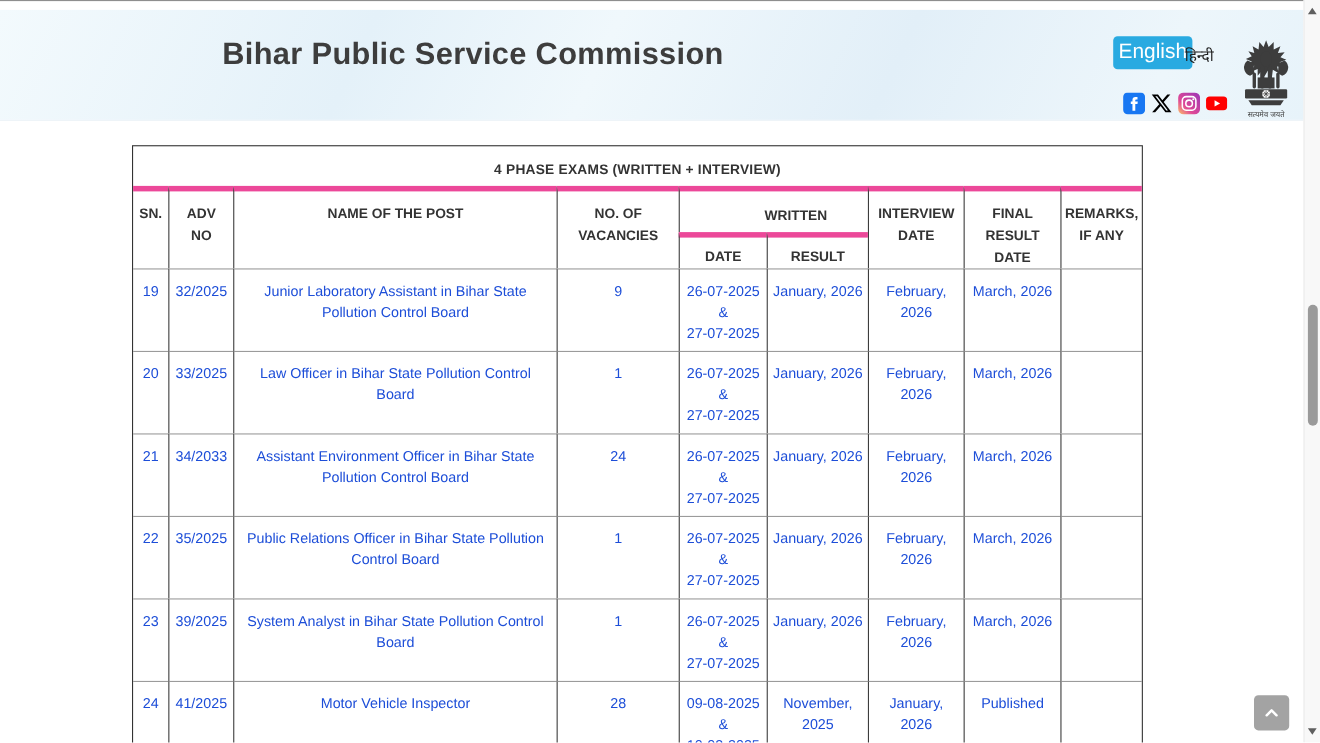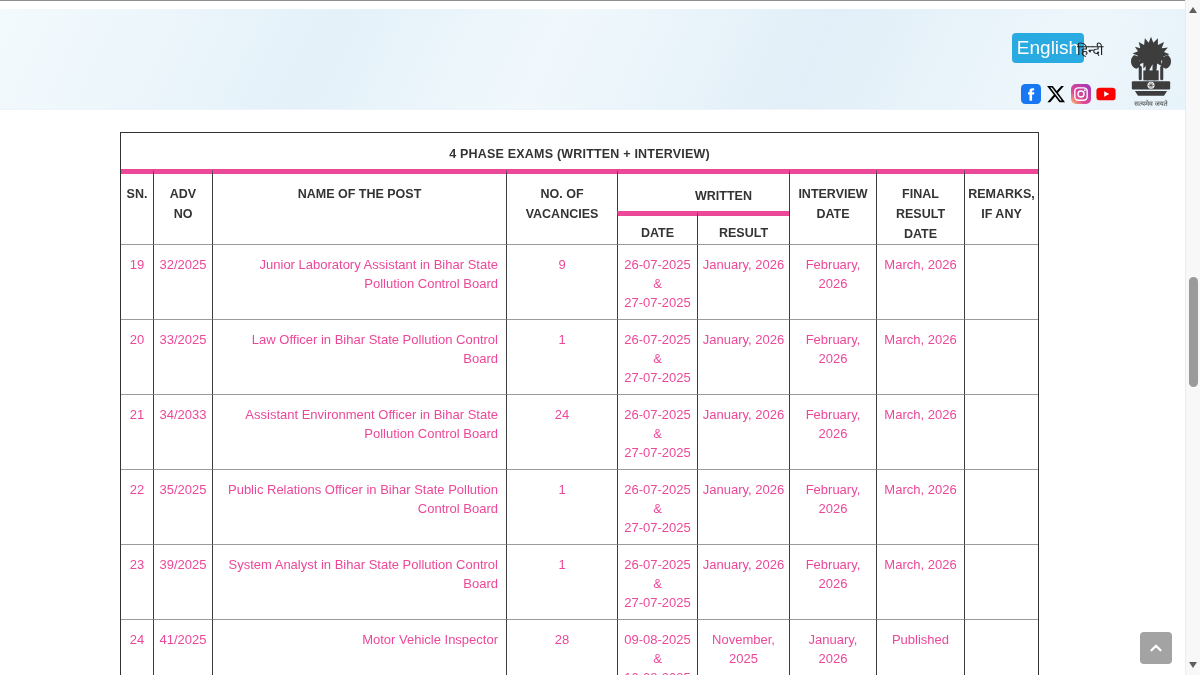--- a/index.html
+++ b/index.html
@@ -65,25 +65,25 @@
   }
   .exam-table .title-row th {
     height: 36px; border: none; padding-top: 11px;
     font-size: 12.5px; letter-spacing: 0.2px;
   }
   .exam-table .edge { border-left: none !important; }
   .exam-table .hdr-top th { height: 42px; }
   .exam-table th.th-written { padding-top: 12px; padding-left: 43px; }
   .exam-table .hdr-sub th { height: 33px; padding-top: 7px; }
   .exam-table td {
-    font-size: 13px; color: #ec4899; line-height: 19px;
+    font-size: 13px; color: #1d4ed8; line-height: 19px;
     text-align: center; padding: 10px 4px 0 4px;
     border-left: 1px solid #3d3d3d; border-top: 1px solid #9b9b9b; margin-top: 24px;
   }
-  .exam-table td.col-post { text-align: right; padding: 10px 8px 0 8px; }
+  .exam-table td.col-post { text-align: center; padding: 10px 8px 0 8px; }
   .exam-table tbody tr { height: 75px; }
 
   
   .back-to-top {
     position: absolute; left: 1140px; top: 632px; width: 32px; height: 32px;
     background: #a3a3a3; border: none; border-radius: 4px; cursor: pointer;
     display: flex; align-items: center; justify-content: center;
   }
 
   
@@ -108,20 +108,21 @@
   }
 </style>
 </head>
 <body>
 
 <div class="page">
   <div class="top-line"></div>
 
   <header class="site-header">
     <div class="header-center">
+      <div class="page-title">Bihar Public Service Commission</div>
     </div>
 
     <button class="btn-english">English</button>
     <a class="lang-hindi">हिन्दी</a>
 
     <div class="social">
       <span class="sicon">
         <svg viewBox="0 0 24 24" width="20" height="20">
           <rect x="0" y="0" width="24" height="24" rx="5" fill="#1877f2"></rect>
           <path fill="#ffffff" d="M15.7 12.6h-2.4V20h-3.1v-7.4H8.4V9.9h1.8V8.2c0-2.1 1.1-3.2 3.2-3.2h2.3v2.7h-1.6c-.6 0-.8.3-.8.9v1.3h2.7l-.3 2.7z"></path>

